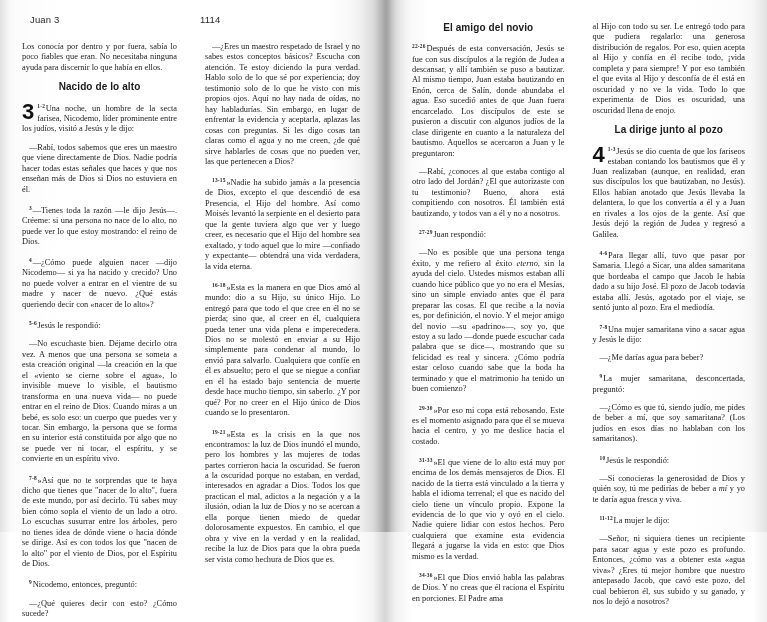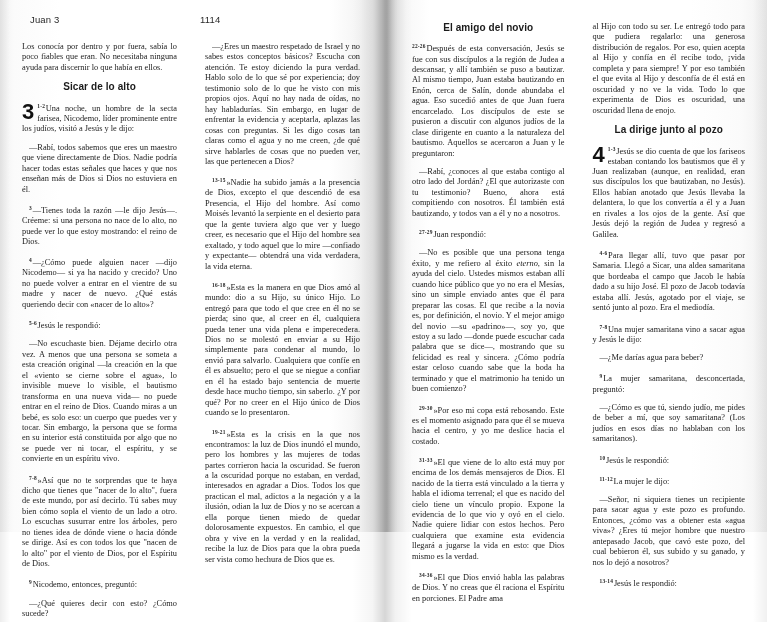--- a/index.html
+++ b/index.html
@@ -130,21 +130,21 @@
     <div class="running-head">
       <span class="rh-book">Juan 3</span>
       <span class="rh-num">1114</span>
     </div>
 
     <div class="cols">
 
       <div class="col">
         <p class="flush">Los conocía por dentro y por fuera, sabía lo poco fiables que eran. No necesitaba ninguna ayuda para discernir lo que había en ellos.</p>
 
-        <p class="sec-head">Sicar de lo alto</p>
+        <p class="sec-head">Nacido de lo alto</p>
 
         <p class="chapstart"><span class="dropcap">3</span><span class="vn">1-2</span><span>Una noche, un hombre de la secta farisea, Nicodemo, líder prominente entre los judíos, visitó a Jesús y le dijo:</span></p>
 
         <p><span>—Rabí, todos sabemos que eres un maestro que viene directamente de Dios. Nadie podría hacer todas estas señales que haces y que nos enseñan más de Dios si Dios no estuviera en él.</span></p>
 
         <p><span class="vn">3</span><span>—Tienes toda la razón —le dijo Jesús—. Créeme: si una persona no nace de lo alto, no puede ver lo que estoy mostrando: el reino de Dios.</span></p>
 
         <p><span class="vn">4</span><span>—¿Cómo puede alguien nacer —dijo Nicodemo— si ya ha nacido y crecido? Uno no puede volver a entrar en el vientre de su madre y nacer de nuevo. ¿Qué estás queriendo decir con «nacer de lo alto»?</span></p>
 
         <p><span class="vn">5-6</span><span>Jesús le respondió:</span></p>
@@ -208,20 +208,21 @@
 
         <p><span>—¿Me darías agua para beber?</span></p>
 
 
         <p><span class="vn">9</span><span>La mujer samaritana, desconcertada, preguntó:</span></p>
 
         <p><span>—¿Cómo es que tú, siendo judío, me pides de beber a mí, que soy samaritana? (Los judíos en esos días no hablaban con los samaritanos).</span></p>
 
         <p><span class="vn">10</span><span>Jesús le respondió:</span></p>
 
+        <p><span>—Si conocieras la generosidad de Dios y quién soy, tú me pedirías de beber a </span><span class="ital">mí</span><span> y yo te daría agua fresca y viva.</span></p>
 
         <p><span class="vn">11-12</span><span>La mujer le dijo:</span></p>
 
         <p><span>—Señor, ni siquiera tienes un recipiente para sacar agua y este pozo es profundo. Entonces, ¿cómo vas a obtener esta «agua viva»? ¿Eres tú mejor hombre que nuestro antepasado Jacob, que cavó este pozo, del cual bebieron él, sus subido y su ganado, y nos lo dejó a nosotros?</span></p>
 
         <p><span class="vn">13-14</span><span>Jesús le respondió:</span></p>
       </div>
 
     </div>
   </div>

